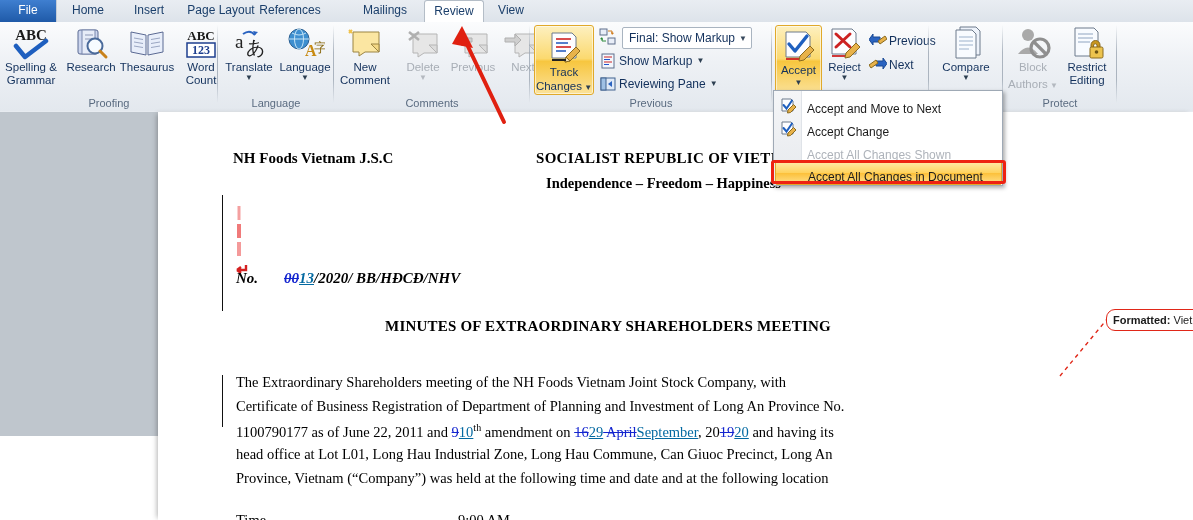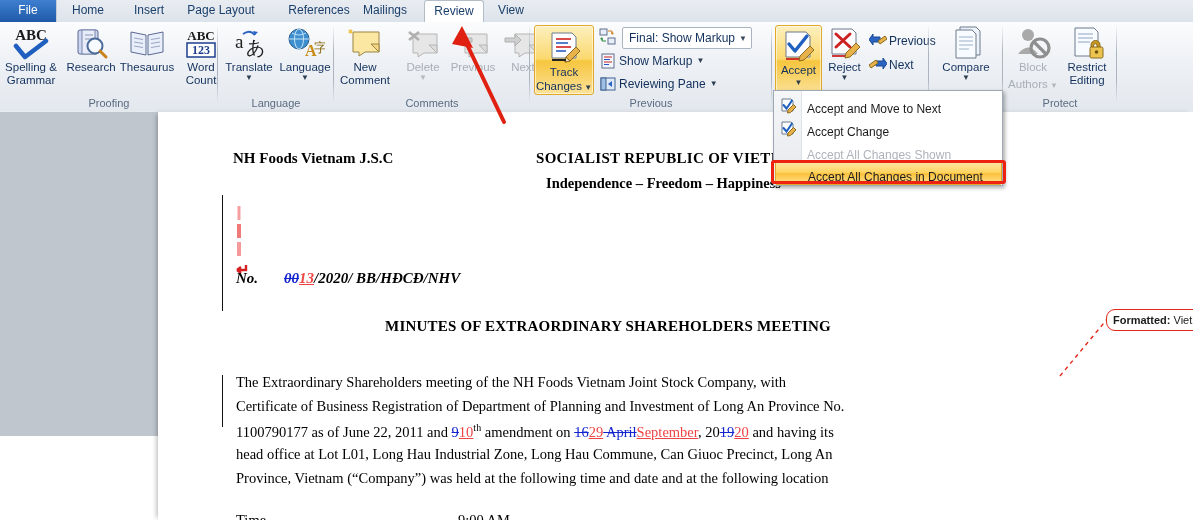--- a/index.html
+++ b/index.html
@@ -72,42 +72,42 @@
 
   
   #redarrow{position:absolute;left:440px;top:18px;width:80px;height:110px;z-index:46;}
 
   
   #docarea{position:absolute;left:0;top:112px;width:1193px;height:324px;background:#bfc6cd;}
   #page{position:absolute;left:158px;top:0;width:1035px;height:408px;background:#fff;
     box-shadow:-3px 0 5px -2px rgba(0,0,0,.30);}
 
   .dtxt{position:absolute;font-family:"Liberation Serif",serif;color:#000;}
-  .ins{color:#ef4444;text-decoration:underline;}
+  .ins{color:#0369a1;text-decoration:underline;}
   .del{color:#1324cf;text-decoration:line-through;}
   .chgbar{position:absolute;width:1px;background:#111;}
 
   #balloon{position:absolute;left:948px;top:197px;width:240px;height:20px;
     border:1px solid #e02718;border-radius:9px;background:#fff;
     display:flex;align-items:center;}
   #balloon .bt{font-size:11px;color:#1b1b1b;padding-left:6px;white-space:nowrap;}
   #balloon .bt b{font-weight:bold;}
   #leader{position:absolute;left:900px;top:200px;width:60px;height:70px;}
 </style>
 </head>
 <body>
 
 <div id="ribbon">
 
   <div id="tabstrip">
     <div class="tab file" style="left:0px;width:56px;">File</div>
     <div class="tab" style="left:60px;width:56px;">Home</div>
     <div class="tab" style="left:122px;width:54px;">Insert</div>
     <div class="tab" style="left:180px;width:82px;">Page Layout</div>
-    <div class="tab" style="left:280px;width:78px;">References</div>
+    <div class="tab" style="left:251px;width:78px;">References</div>
     <div class="tab" style="left:352px;width:66px;">Mailings</div>
     <div class="tab active" style="left:424px;width:58px;">Review</div>
     <div class="tab" style="left:488px;width:46px;">View</div>
   </div>
 
   <div id="ribbonbody">
 
     <div class="grp" style="left:0px;width:218px;">
       <div class="bigbtn" style="left:2px;">
         <div class="bic">

